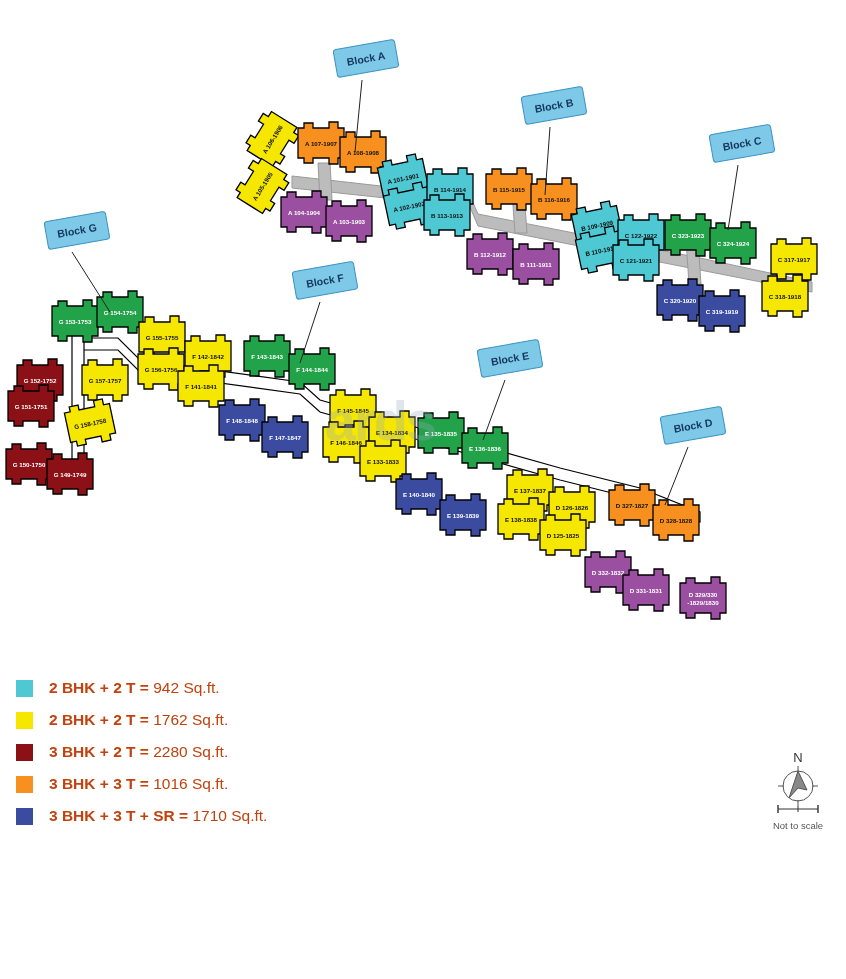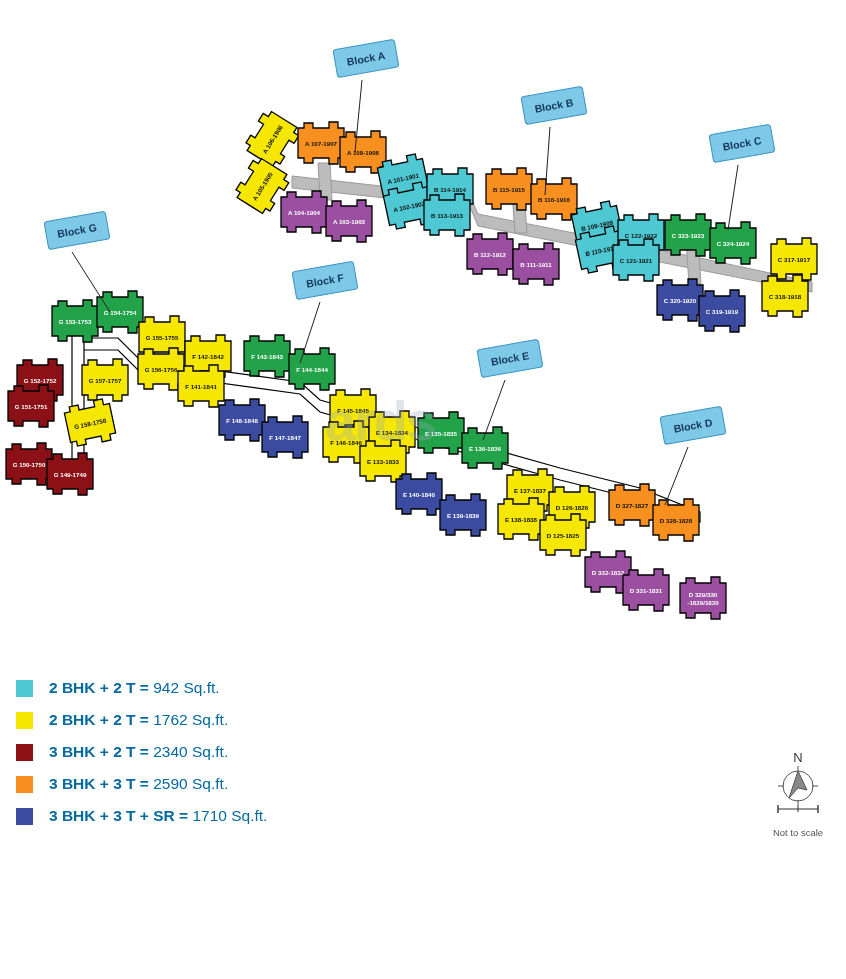--- a/index.html
+++ b/index.html
@@ -43,40 +43,40 @@
     height:32px;
   }
   .legend-swatch{
     width:17px;height:17px;
     flex:0 0 17px;
     margin-right:16px;
     border:0;
   }
   .legend-text{
     font-size:15.5px;
-    color:#0369a1;
+    color:#c2410c;
     white-space:nowrap;
     font-family:"Liberation Sans", sans-serif;
   }
   .legend-text b{font-weight:bold;}
   .legend-text span.val{font-weight:normal;}
   
   #compass{
     position:absolute;
     left:756px;top:752px;
     width:84px;height:84px;
     text-align:center;
   }
   #compass .n-letter{
     font-size:13px;color:#333;font-family:"Liberation Sans", sans-serif;
     line-height:12px;
   }
   #compass .nts{
     font-size:9.5px;color:#555;font-family:"Liberation Sans", sans-serif;
-    margin-top:7px;
+    margin-top:0;
   }
 </style>
 </head>
 <body>
 
 <div id="map-area">
   <svg id="map-svg" width="846" height="660" viewBox="0 0 846 660">
     <defs>
       <g id="blk-shape">
 
@@ -379,25 +379,25 @@
     <div class="legend-row">
       <span class="legend-swatch" style="background: rgb(78, 200, 210);"></span>
       <span class="legend-text"><b>2 BHK + 2 T =</b><span class="val"> 942 Sq.ft.</span></span>
     </div>
     <div class="legend-row">
       <span class="legend-swatch" style="background: rgb(245, 231, 0);"></span>
       <span class="legend-text"><b>2 BHK + 2 T =</b><span class="val"> 1762 Sq.ft.</span></span>
     </div>
     <div class="legend-row">
       <span class="legend-swatch" style="background: rgb(139, 17, 23);"></span>
-      <span class="legend-text"><b>3 BHK + 2 T =</b><span class="val"> 2340 Sq.ft.</span></span>
+      <span class="legend-text"><b>3 BHK + 2 T =</b><span class="val"> 2280 Sq.ft.</span></span>
     </div>
     <div class="legend-row">
       <span class="legend-swatch" style="background: rgb(247, 144, 30);"></span>
-      <span class="legend-text"><b>3 BHK + 3 T =</b><span class="val"> 2590 Sq.ft.</span></span>
+      <span class="legend-text"><b>3 BHK + 3 T =</b><span class="val"> 1016 Sq.ft.</span></span>
     </div>
     <div class="legend-row">
       <span class="legend-swatch" style="background: rgb(59, 76, 160);"></span>
       <span class="legend-text"><b>3 BHK + 3 T + SR =</b><span class="val"> 1710 Sq.ft.</span></span>
     </div>
   </div>
 
 <div id="compass">
   <div class="n-letter">N</div>
   <svg width="84" height="52" viewBox="0 0 84 52">

